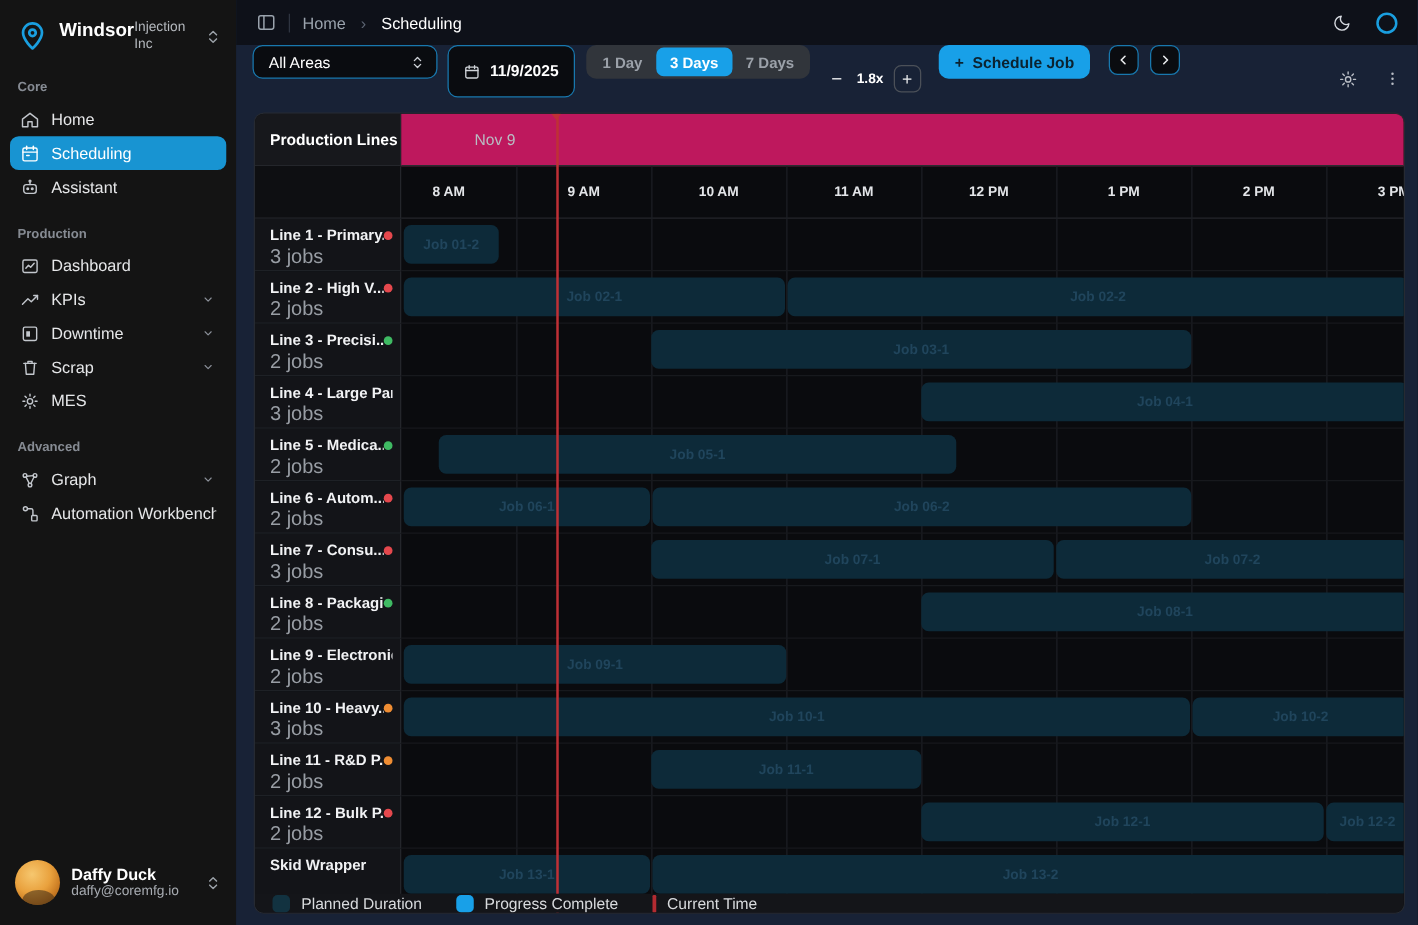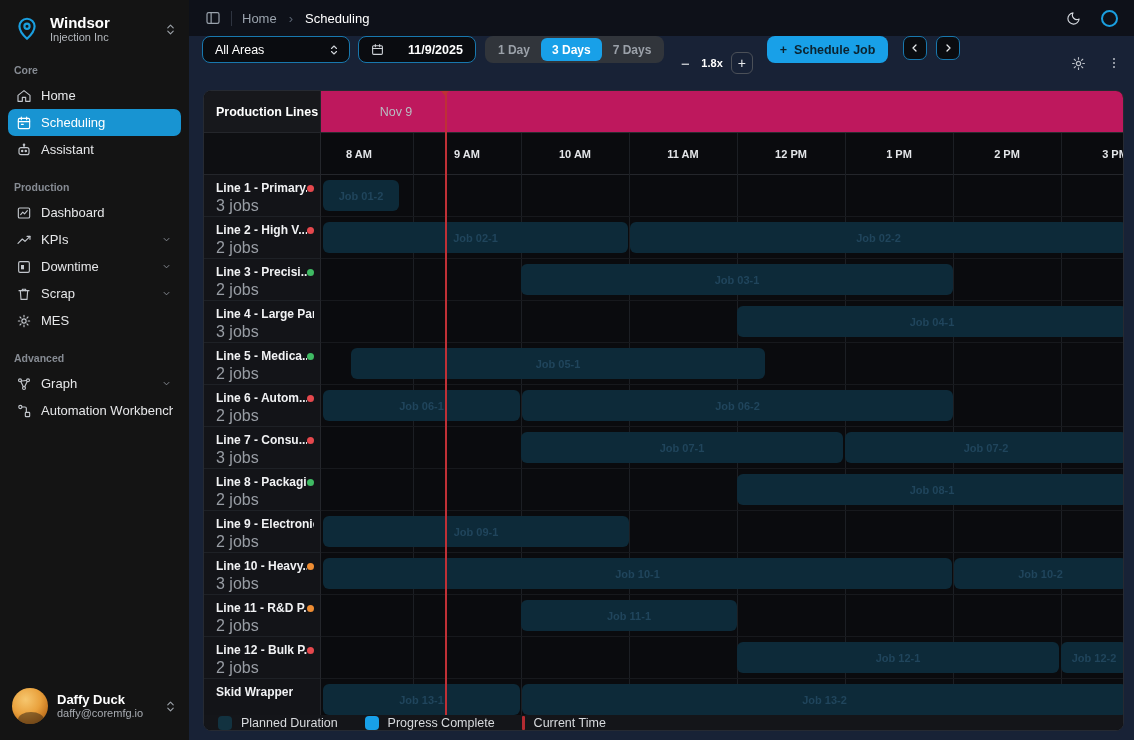--- a/index.html
+++ b/index.html
@@ -5,21 +5,21 @@
   * { box-sizing: border-box; }
   html,body { margin:0; padding:0; width:1134px; height:740px; overflow:hidden;
     font-family:"Liberation Sans", sans-serif; background:#182236; }
   .app { display:flex; width:1134px; height:740px; }
 
   
   .sidebar { width:189px; min-width:189px; background:#141414; display:flex; flex-direction:column;
     padding:12px 0 12px; }
   .brand { display:flex; align-items:center; gap:8px; padding:2px 12px 10px; }
   .brand-pin { width:30px; height:30px; display:flex; align-items:center; justify-content:center; color:#1a9fe0; }
-  .brand-text { display:flex; flex-direction:column; line-height:1.15; }
+  .brand-text { display:flex; line-height:1.15; }
   .brand-name { font-size:15px; font-weight:700; color:#ffffff; }
   .brand-org { font-size:11px; color:#b4b8bd; }
   .brand-chevrons { margin-left:auto; color:#9aa0a7; display:flex; }
   .section { padding:4px 8px 0; margin-top:10px; }
   .section:first-child { margin-top:2px; }
   .section-label { font-size:10.5px; font-weight:600; color:#868b93; padding:4px 6px 6px; }
   .nav-item { display:flex; align-items:center; gap:9px; height:27px; padding:0 8px; border-radius:7px;
     font-size:13px; color:#e6e7e9; cursor:default; }
   .nav-item.active { background:#1894d2; color:#ffffff; }
   .nav-icon { width:16px; height:16px; color:#c3c7cd; display:flex; align-items:center; }
@@ -46,22 +46,22 @@
   .crumb-sep { color:#5b6472; font-size:13px; padding:0 2px; }
   .crumb-current { color:#ffffff; font-size:13px; }
   .topbar-right { margin-left:auto; display:flex; align-items:center; gap:20px; }
   .moon { color:#d6dae0; display:flex; }
   .avatar-ring { width:17px; height:17px; border-radius:50%; border:2.5px solid #1a9fe0; }
 
   .toolbar { height:54px; min-height:54px; display:flex; padding:0 13px; }
   .select { width:148px; height:27px; border:1px solid #1878ae; border-radius:8px; background:#0a0c10;
     display:flex; align-items:center; padding:0 9px 0 12px; color:#fff; font-size:12.5px; }
   .select-chevrons { margin-left:auto; color:#cfd3d8; display:flex; }
-  .datebtn { height:27px; border:1px solid #1878ae; border-radius:8px; background:#0a0c10;
-    display:flex; align-items:center; gap:24px; padding:0 12px; color:#fff; font-size:12.5px;
+  .datebtn { height:42px; border:1px solid #1878ae; border-radius:8px; background:#0a0c10;
+    display:flex; align-items:center; gap:8px; padding:0 12px; color:#fff; font-size:12.5px;
     font-weight:700; margin-left:8px; }
   .datebtn .cal { color:#cfd3d8; display:flex; }
   .seg { margin-left:9px; background:#31353b; border-radius:8px; padding:2px; display:flex; height:27px; }
   .seg-btn { padding:0 11px; border-radius:6px; font-size:12px; font-weight:600; color:#9ba1a9;
     display:flex; align-items:center; }
   .seg-btn.active { background:#18a0e8; color:#ffffff; }
   .zoomgrp { display:flex; align-items:center; gap:8px; margin-left:13px; }
   .zoom-minus { color:#e8eaec; font-size:15px; width:16px; text-align:center; }
   .zoom-label { font-size:11px; font-weight:700; color:#ffffff; }
   .zoom-plus { width:22px; height:22px; border:1px solid #4b5058; border-radius:6px; color:#e8eaec;

